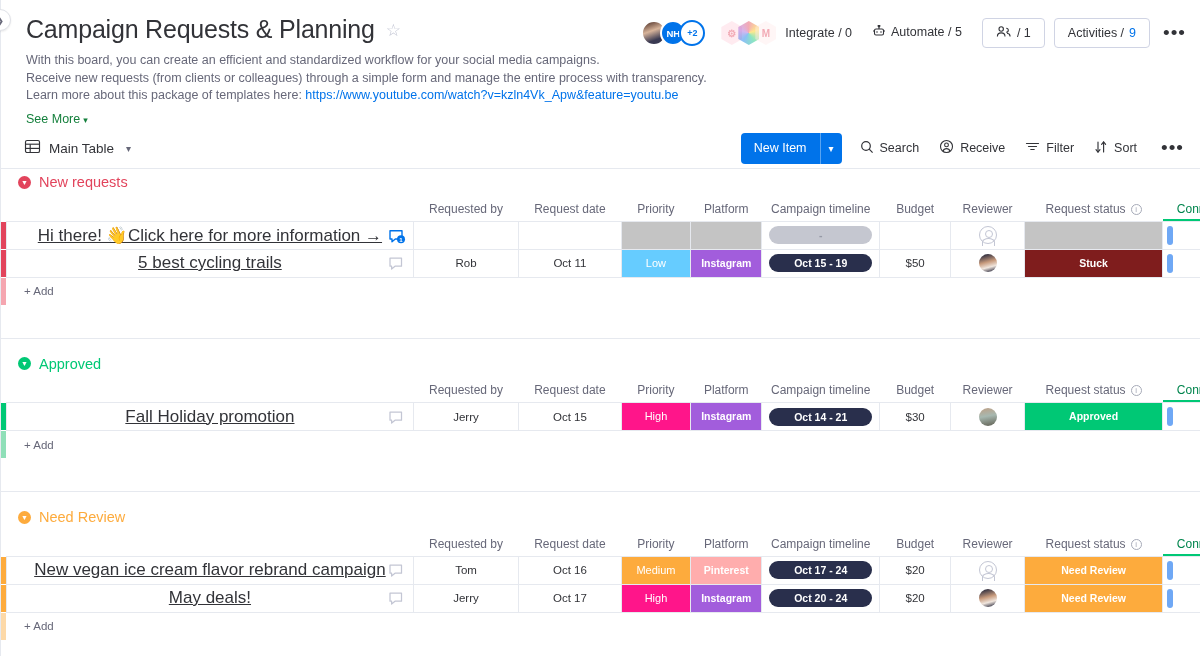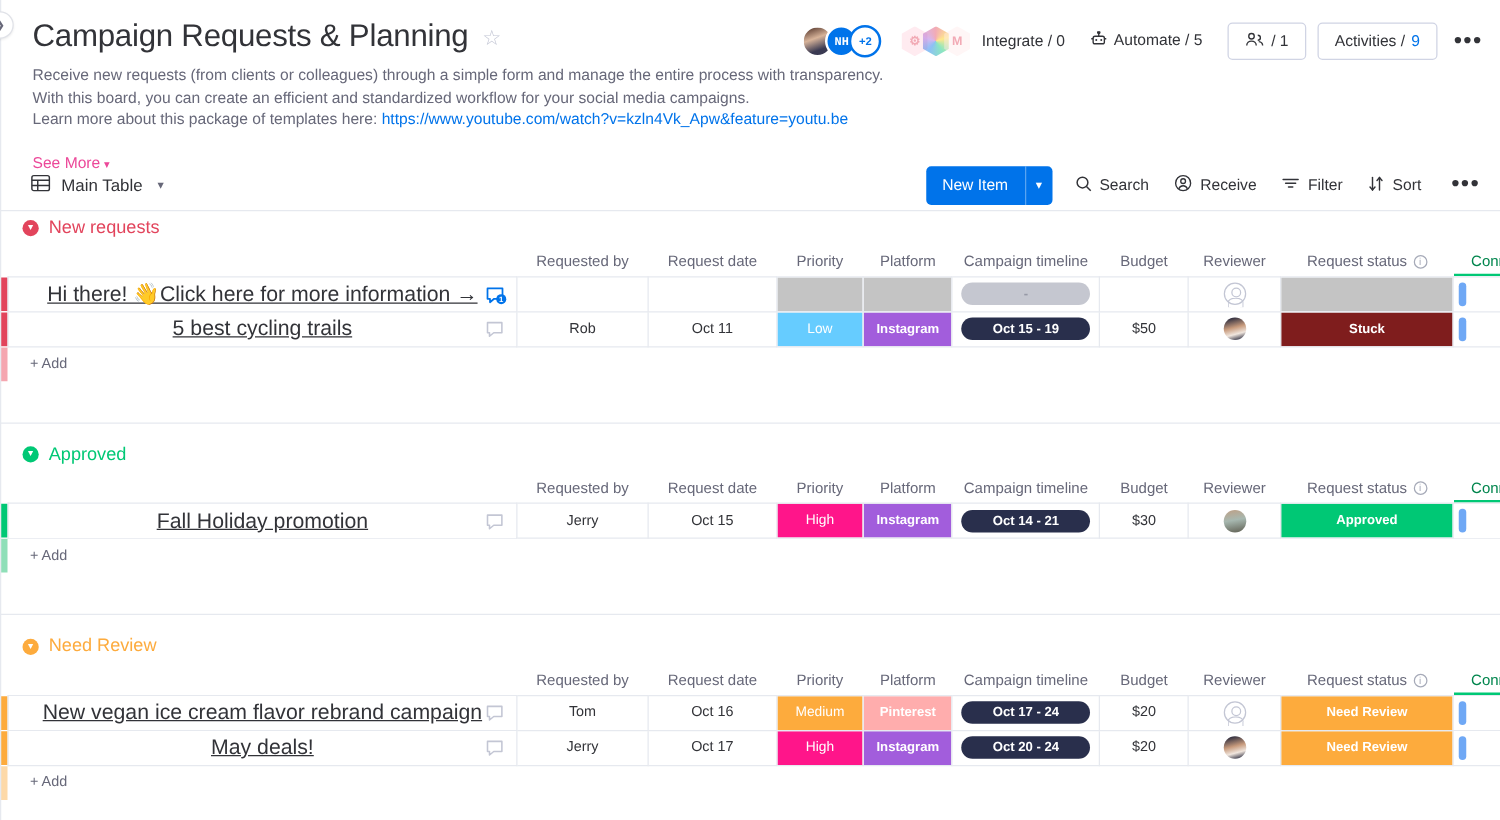--- a/index.html
+++ b/index.html
@@ -30,39 +30,39 @@
   .board-header { position: absolute; left: 0; top: 0; width: 1200px; padding: 14px 18px 0 26px; }
   .title-row { display: flex; align-items: flex-start; }
   .board-title {
     font-size: 25px; font-weight: 400; letter-spacing: -0.2px;
     color: #323338; line-height: 30px;
   }
   .star-icon { margin-left: 11px; margin-top: 6px; color: #c3c6d4; font-size: 17px; }
 
   .desc { margin-top: 8px; font-size: 12.5px; line-height: 17.5px; color: #676879; }
   .desc a { color: #0073ea; text-decoration: none; }
-  .see-more { margin-top: 18px; font-size: 12.5px; color: #ec4899; cursor: pointer; display:inline-block;}
+  .see-more { margin-top: 7px; font-size: 12.5px; color: #15803d; cursor: pointer; display:inline-block;}
   .see-more .chev { font-size: 9px; margin-left: 3px; }
 
   
   .header-right {
     position: absolute; right: 10px; top: 18px;
     display: flex; align-items: center; gap: 0;
     font-size: 12.5px; color: #323338;
   }
   .avatars { display: flex; align-items: center; margin-right: 16px; }
   .av {
     width: 26px; height: 26px; border-radius: 50%;
     border: 2px solid #fff; margin-left: -7px;
     display: flex; align-items: center; justify-content: center;
     font-size: 9.5px; color:#fff; font-weight: 600; overflow:hidden;
   }
   .av:first-child { margin-left: 0; }
   .av-photo { background: linear-gradient(160deg,#6b4b3e 10%,#d8b49a 40%,#3a3a52 75%); }
-  .av-nh { background: #0073ea; font-family: Liberation Mono, monospace; }
+  .av-nh { background: #0073ea; }
   .av-more { background:#fff; border:2px solid #0073ea; color:#0073ea; font-size:9px; }
 
   .hexes { display: flex; align-items: center; margin-right: 9px; }
   .hex {
     width: 21px; height: 24px; margin-left: -4px;
     clip-path: polygon(50% 0%, 100% 25%, 100% 75%, 50% 100%, 0% 75%, 0% 25%);
     display:flex; align-items:center; justify-content:center;
     font-size: 10px; font-weight:700; opacity:.45;
   }
   .hex:first-child { margin-left:0; }
@@ -166,22 +166,22 @@
   <div class="collapse-handle">
     <span>❯</span>
   </div>
 
   <div class="board-header">
     <div class="title-row">
       <div class="board-title">Campaign Requests &amp; Planning</div>
       <div class="star-icon">☆</div>
     </div>
     <div class="desc">
+      <div>With this board, you can create an efficient and standardized workflow for your social media campaigns.</div>
       <div>Receive new requests (from clients or colleagues) through a simple form and manage the entire process with transparency.</div>
-      <div>With this board, you can create an efficient and standardized workflow for your social media campaigns.</div>
       <div>
         <span>Learn more about this package of templates here: </span><a href="#">https://www.youtube.com/watch?v=kzln4Vk_Apw&amp;feature=youtu.be</a>
       </div>
     </div>
     <div class="see-more">
       <span>See More</span><span class="chev">▾</span>
     </div>
   </div>
 
   <div class="header-right">

